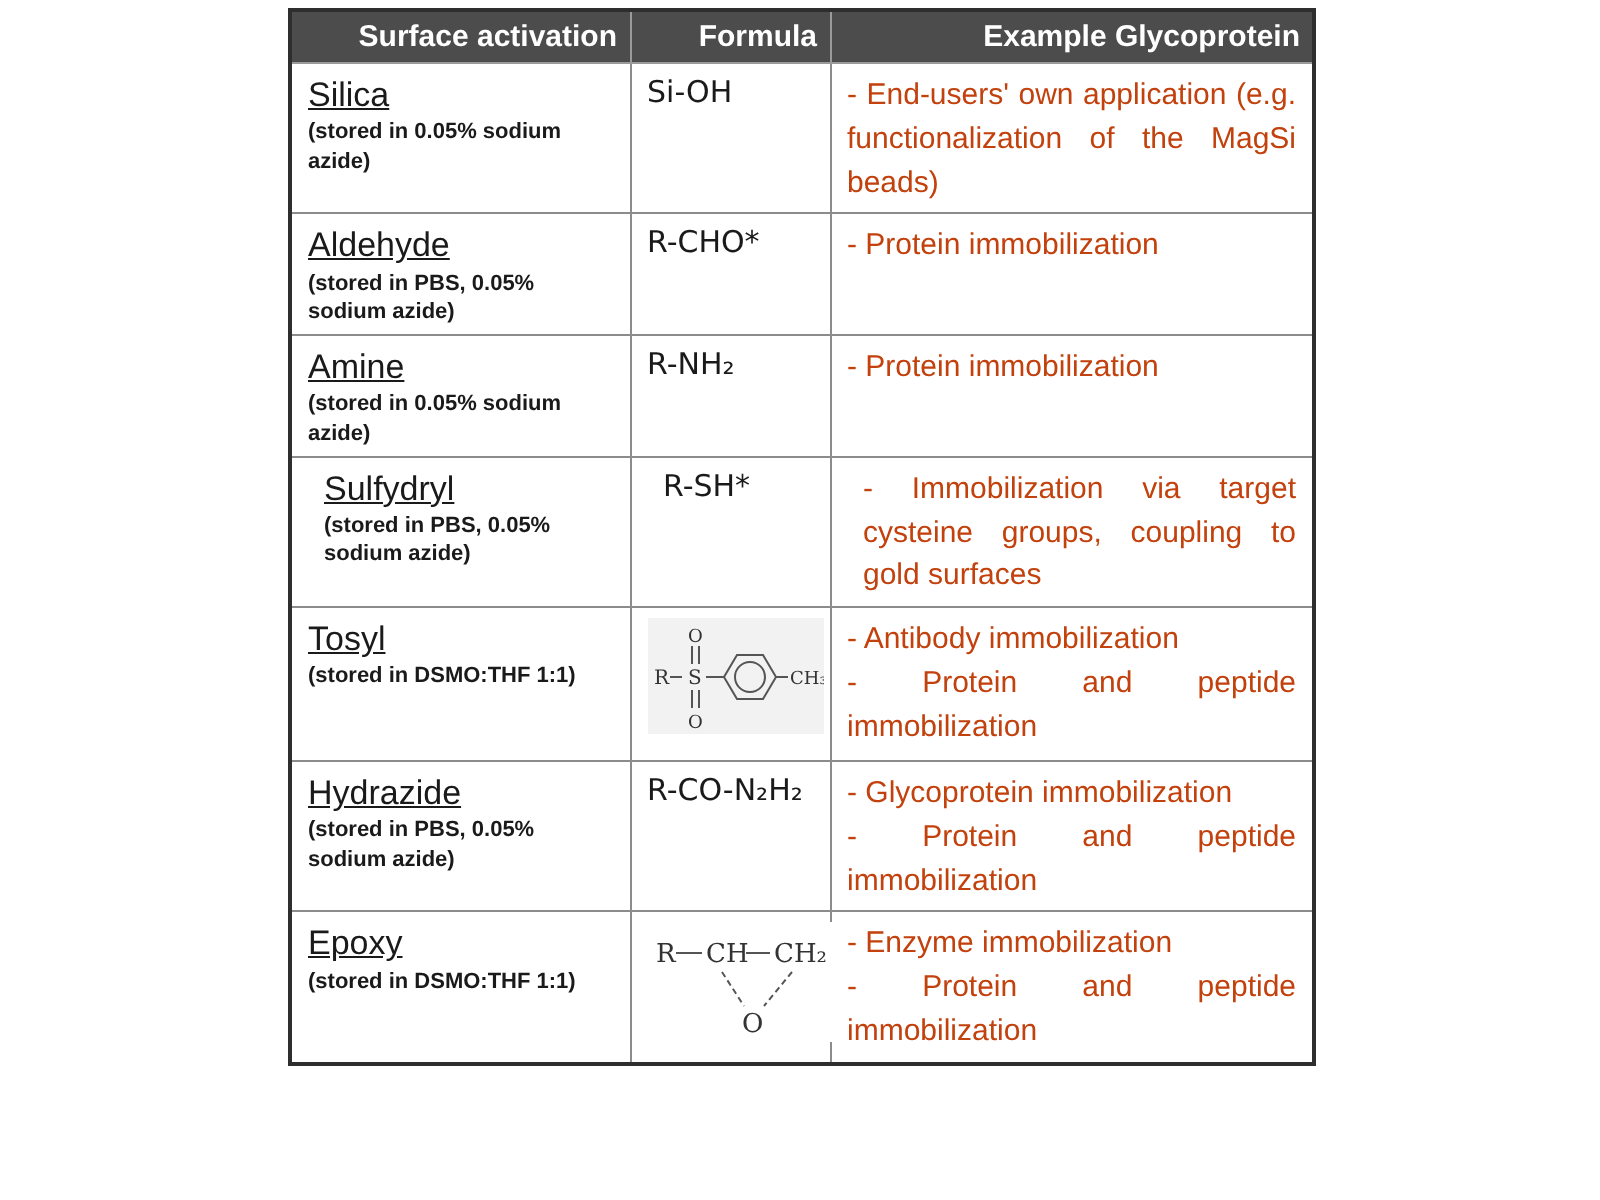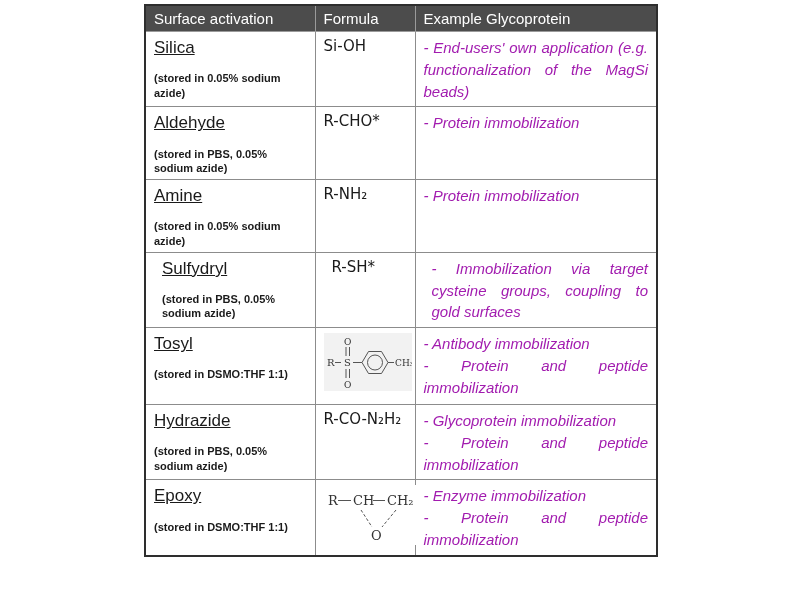--- a/index.html
+++ b/index.html
@@ -20,22 +20,22 @@
     border: 2px solid #2e2e2e;
   }
   col.c1 { width: 170px; }
   col.c2 { width: 100px; }
   col.c3 { width: 242px; }
 
   th {
     background: #4c4c4c;
     color: #ffffff;
     font-size: 15px;
-    font-weight: normal;
-    text-align: left;
+    font-weight: bold;
+    text-align: right;
     padding: 4px 6px 4px 8px;
     border: 1px solid #9a9a9a;
     height: 25px;
     vertical-align: middle;
   }
   td {
     border: 1px solid #8c8c8c;
     vertical-align: top;
     padding: 5px 8px 4px 8px;
     font-size: 15px;
@@ -47,34 +47,33 @@
   tr.rh5 td { height: 60px; padding-left: 16px; }
   tr.rh6 td { height: 77px; }
   tr.rh7 td { height: 62px; }
   tr.rh8 td { height: 72px; }
 
   .name { font-size: 17px; line-height: 1.25; color: #1a1a1a; text-decoration: underline; }
   .storage {
     font-size: 11px;
     font-weight: 600;
     line-height: 1.3;
-    margin-top: 13px;
+    margin-top: 1px;
     color: #1a1a1a;
   }
   .formula {
     font-size: 15px;
     font-family: "DejaVu Sans", "Liberation Sans", sans-serif;
     line-height: 1.25;
   }
   .app {
     font-size: 15px;
     line-height: 1.45;
     text-align: justify;
-    color: #a21caf;
-    font-style: italic;
+    color: #c2410c;
   }
   .struct { display: block; }
   .struct text {
     font-family: "DejaVu Serif", "Liberation Serif", serif;
     fill: #333333;
   }
   .struct line { stroke: #555555; stroke-width: 1; }
 </style>
 </head>
 <body>

